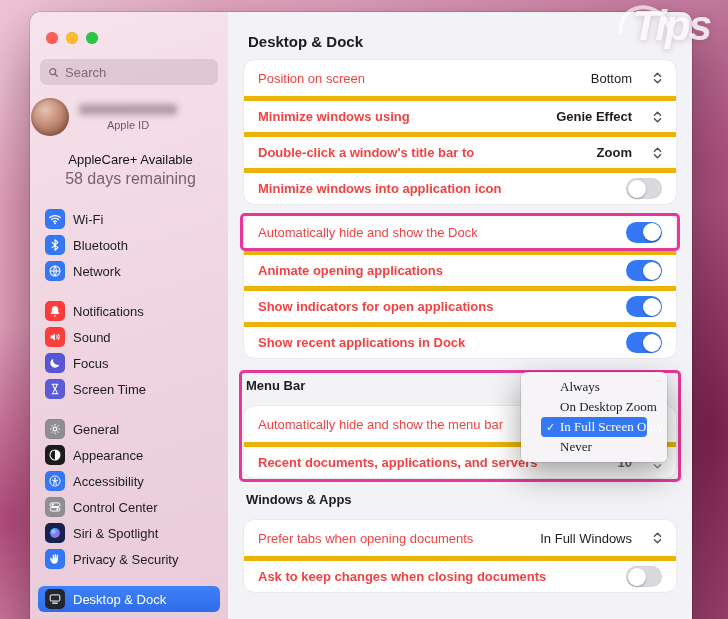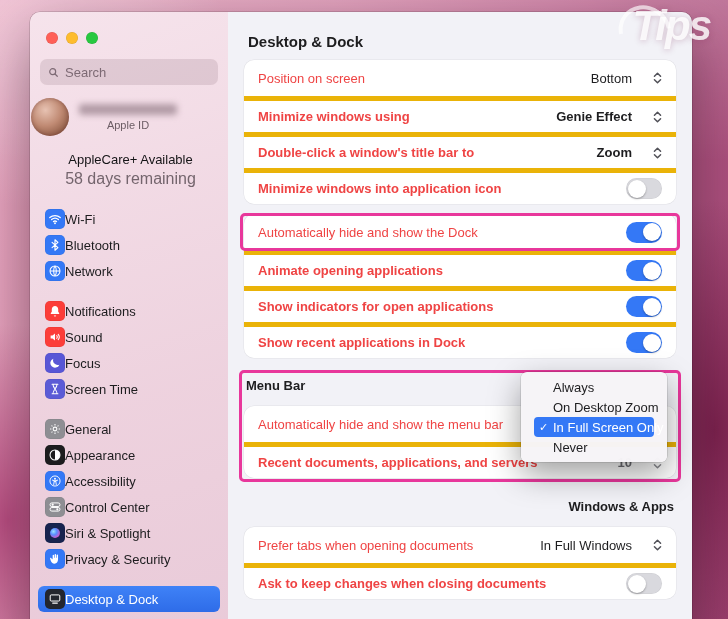--- a/index.html
+++ b/index.html
@@ -40,21 +40,21 @@
     background:radial-gradient(circle at 38% 32%, #e7c2b2 0%, #c08a73 45%, #8d5a44 80%, #6f4433 100%);
     box-shadow:inset 0 0 4px rgba(90,40,40,.45);
   }
   .name-blur{width:98px;height:11px;border-radius:3px;background:#b29ba6;filter:blur(3px);margin:0 auto 4px;}
   .apple-id{font-size:11px;color:#6b5c64;text-align:center;width:98px;}
   .applecare{padding:16px 12px 0 15px;text-align:center;}
   .ac-title{font-size:13px;color:#141416;}
   .ac-sub{font-size:16px;color:#74656d;margin-top:3px;}
   .sb-groups{padding:18px 8px 0;}
   .sb-group{margin-bottom:14px;}
-  .sb-item{display:flex;align-items:center;height:26px;padding:0 7px;border-radius:6px;cursor:default;}
+  .sb-item{display:flex;align-items:center;gap:8px;height:26px;padding:0 7px;border-radius:6px;cursor:default;}
   .sb-item.selected{background:linear-gradient(#3f82f7,#2e6ce8);color:#fff;}
   .sb-icon{width:20px;height:20px;border-radius:5px;display:flex;align-items:center;justify-content:center;flex:0 0 auto;box-shadow:inset 0 0 0 .5px rgba(0,0,0,.08);}
   .sb-icon svg{width:14px;height:14px;display:block;}
   .sb-label{white-space:nowrap;}
   
   .main{flex:1;background:#f2f2f7;position:relative;padding:0 16px;overflow:visible;}
   .main-header{height:48px;display:flex;align-items:center;padding:10px 4px 0;}
   .main-title{font-size:15px;font-weight:700;color:#1d1d1f;}
   .card{background:#fff;border-radius:10px;box-shadow:0 0 0 .5px rgba(0,0,0,.07);}
   .row{height:36px;display:flex;align-items:center;justify-content:space-between;padding:0 14px;position:relative;}
@@ -64,30 +64,31 @@
   .popup svg{display:block;}
   .toggle{width:36px;height:21px;border-radius:11px;position:relative;flex:0 0 auto;}
   .toggle.on{background:#3478f6;}
   .toggle.off{background:#d9d9de;box-shadow:inset 0 0 0 .5px rgba(0,0,0,.06);}
   .knob{position:absolute;top:1.5px;width:18px;height:18px;border-radius:50%;background:#fff;box-shadow:0 1px 2px rgba(0,0,0,.3);}
   .toggle.on .knob{right:1.5px;}
   .toggle.off .knob{left:1.5px;}
   .gap8{height:10px;}
   .section{margin-top:18px;position:relative;}
   .section-h{font-size:13px;font-weight:700;color:#1d1d1f;margin:0 2px 10px;line-height:20px;}
-  .section.wa{margin-top:19px;text-align:right;}
+  .section.wa{margin-top:12px;}
   
   .pink-box{position:absolute;border:3px solid #e8379b;border-radius:5px;pointer-events:none;z-index:6;}
   .pink-row{inset:-1px -4px;}
   .pink-section{inset:-6px -5px -4px -5px;}
   
   .dropdown{
     position:absolute;top:-34px;right:9px;width:146px;z-index:20;
-    background:rgba(246,244,247,.98);border-radius:6px;padding:5px 13px;
+    background:rgba(246,244,247,.98);border-radius:6px;padding:5px 20px;
     box-shadow:0 0 0 .5px rgba(0,0,0,.18), 0 12px 32px rgba(0,0,0,.38);
+    font-family:Liberation Serif, serif;
   }
   .dd-item{height:20px;display:flex;align-items:center;gap:3px;padding:0 6px 0 3px;border-radius:4px;font-size:13px;color:#1d1d1f;white-space:nowrap;}
   .dd-item.selected{background:#3478f6;color:#fff;}
   .dd-check{width:13px;font-size:11px;text-align:center;flex:0 0 auto;}
   
   .watermark{
     position:absolute;top:2px;right:18px;z-index:50;pointer-events:none;
     font-size:42px;font-weight:700;font-style:italic;letter-spacing:-2px;
     color:rgba(255,255,255,.82);text-shadow:0 1px 6px rgba(120,30,80,.25);
   }

